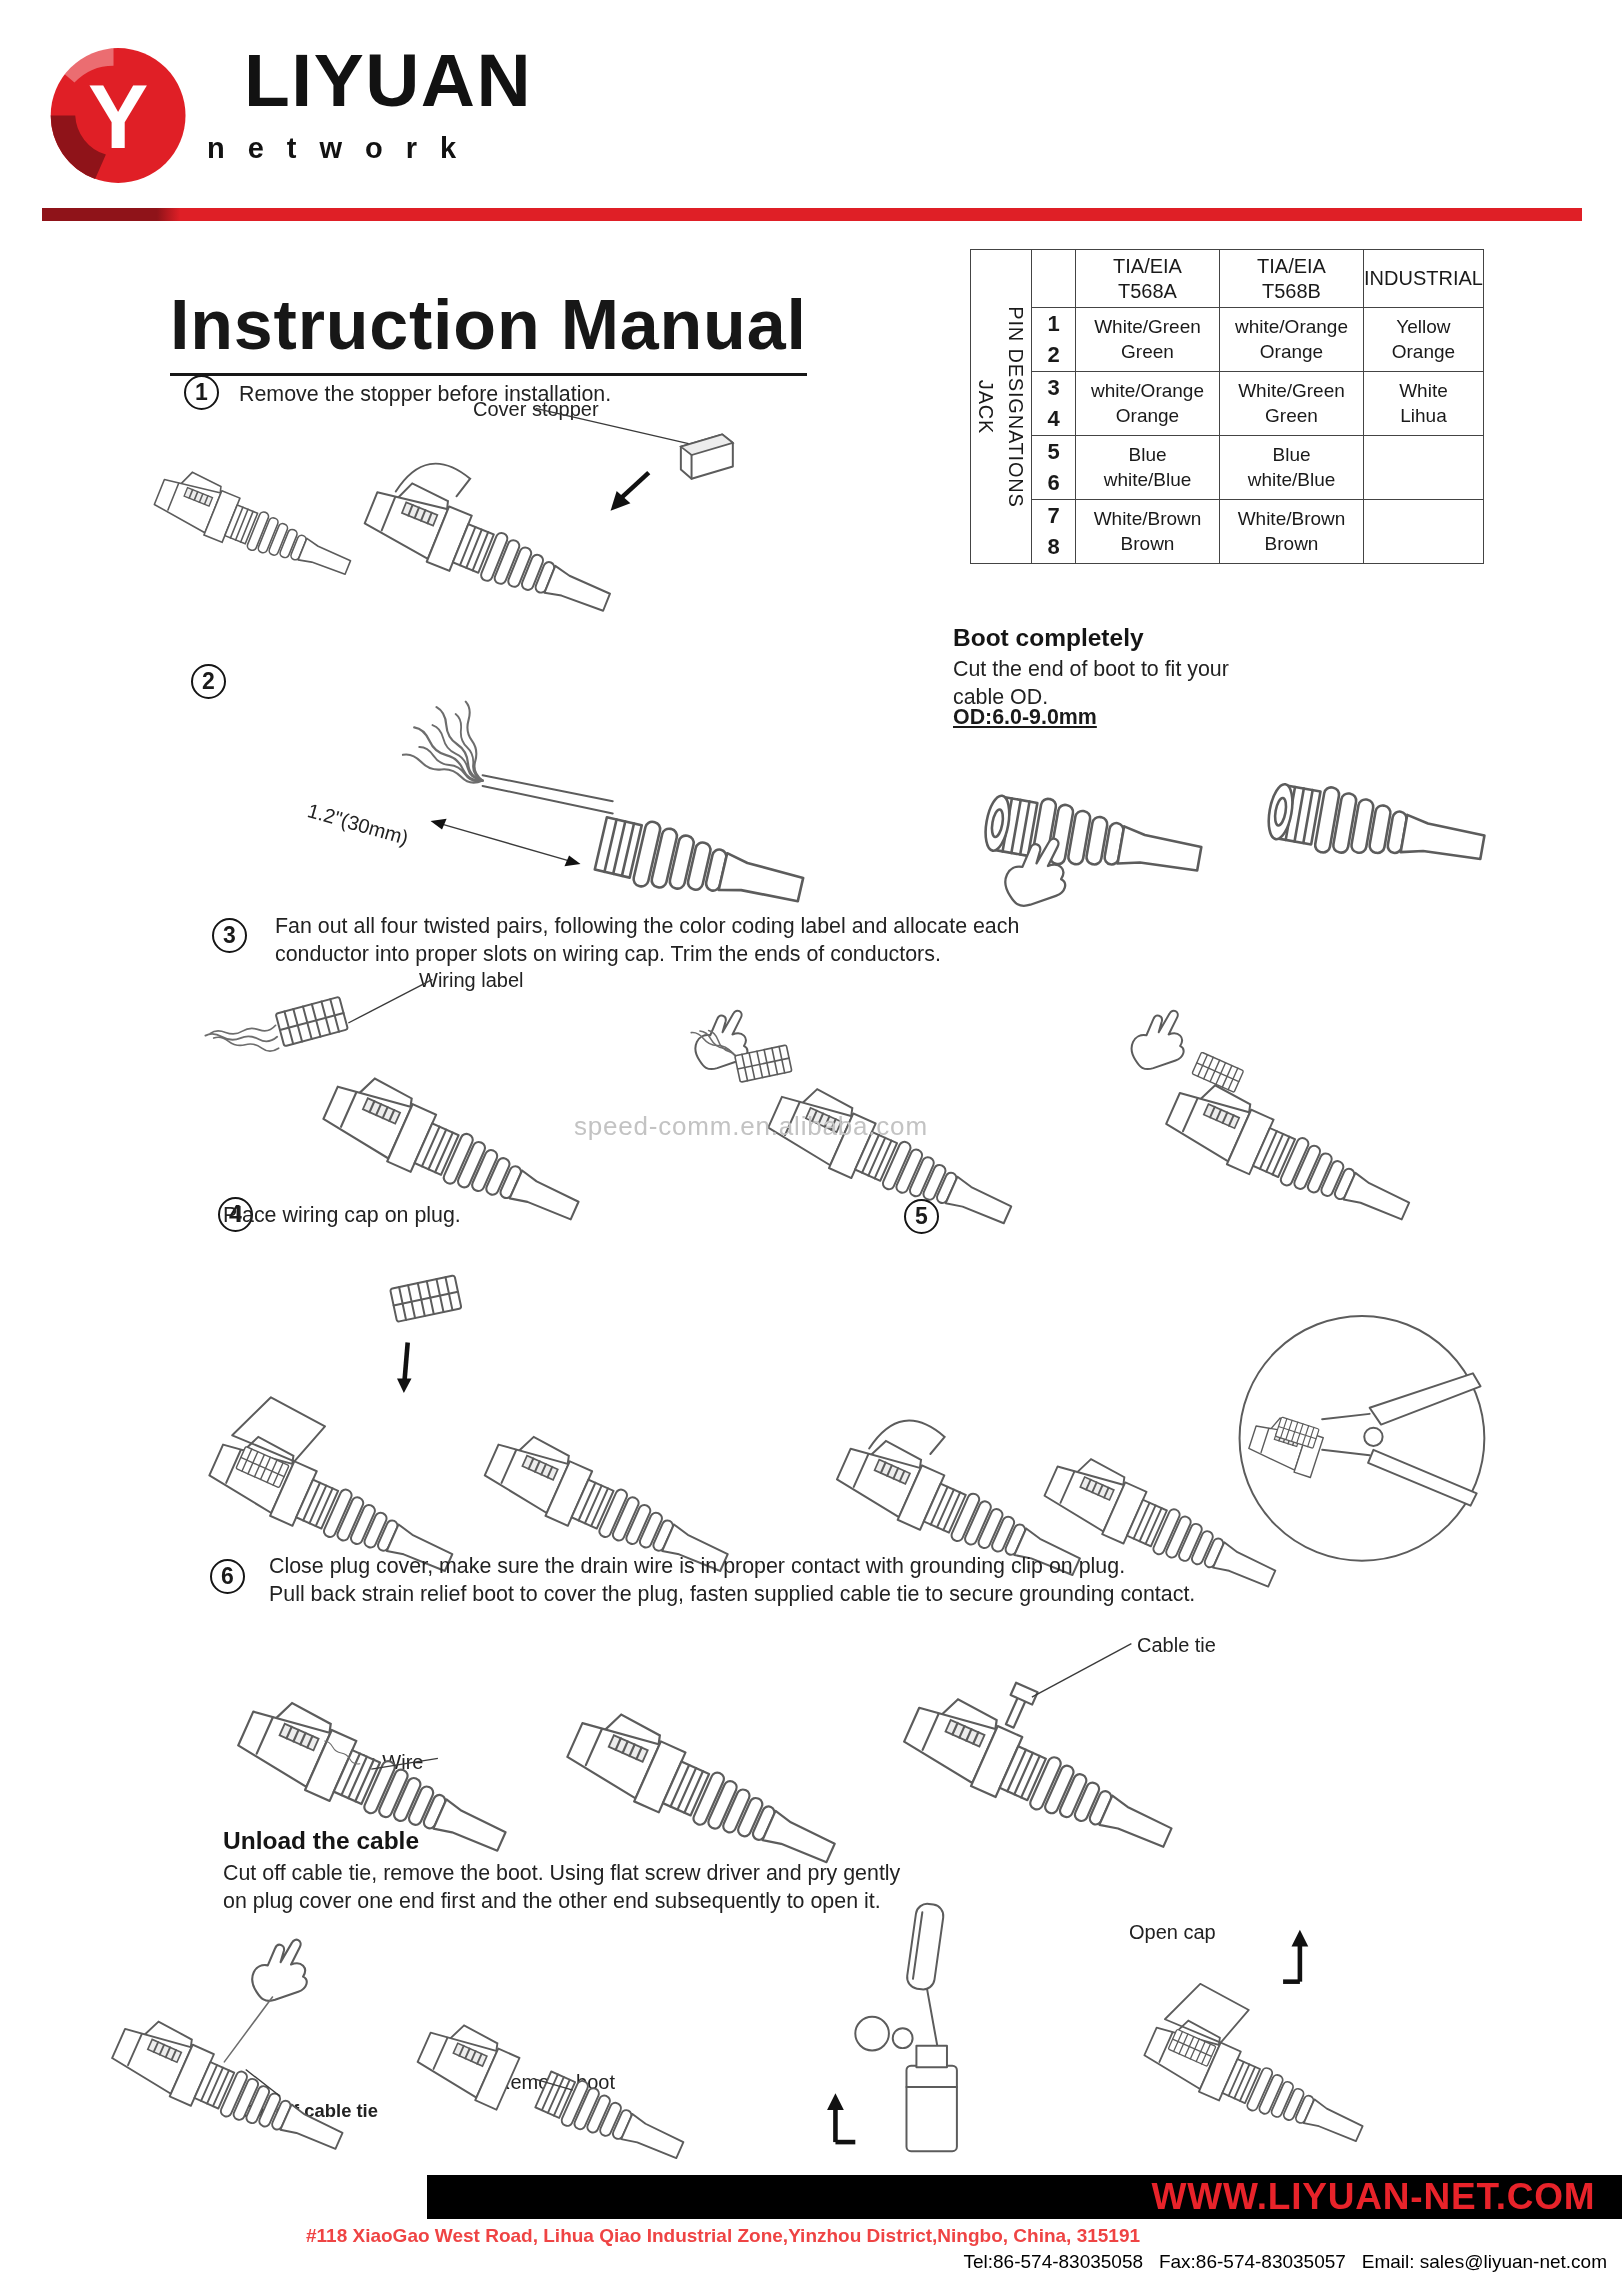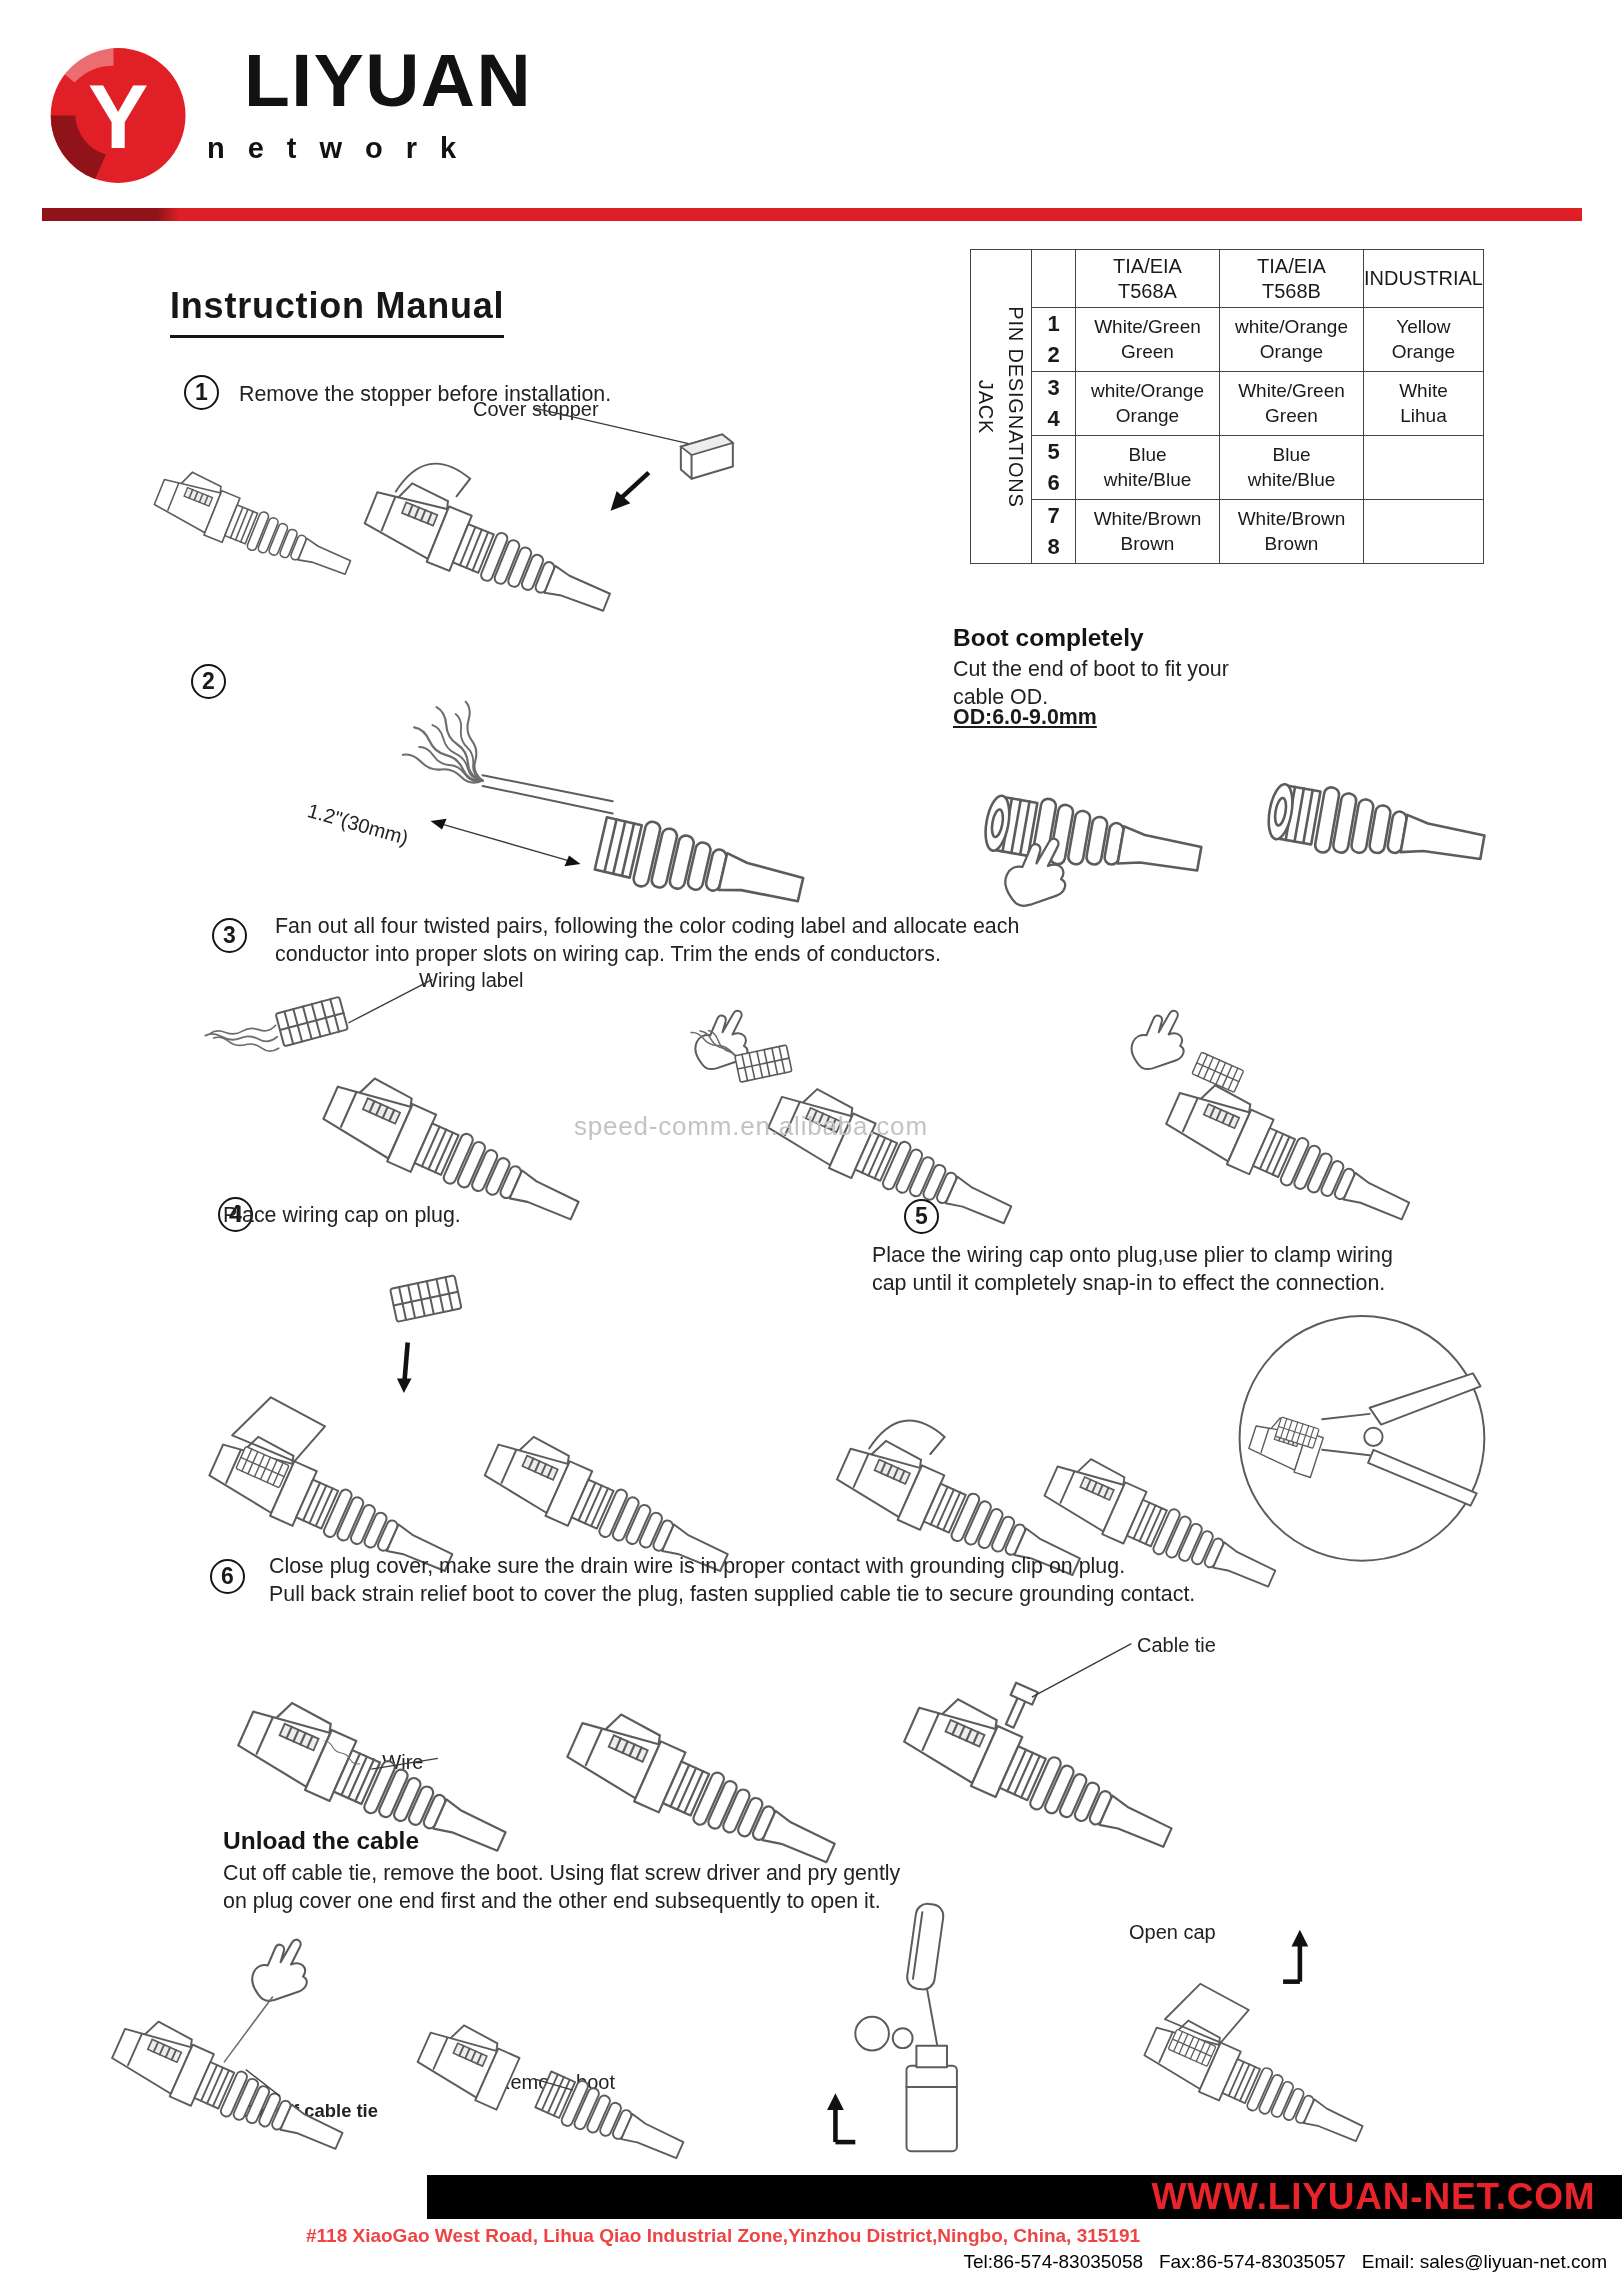--- a/index.html
+++ b/index.html
@@ -8,21 +8,21 @@
   .page { position:relative; width:1623px; height:2295px; background:#fff; overflow:hidden; }
   .abs { position:absolute; }
   .pre { white-space:pre-line; }
   .presp { white-space:pre; }
 
   
   .brand { font-size:75px; font-weight:800; letter-spacing:1.5px; color:#121212; line-height:1;margin-left:44px; }
   .brand-sub { font-size:29px; font-weight:700; letter-spacing:23px; color:#121212; }
   .red-bar { background:linear-gradient(90deg,#8f1319 0px,#8f1319 115px,#df1f26 138px,#df1f26 100%); height:13px; }
 
-  .doc-title { font-size:36px; font-weight:800; color:#171717; border-bottom:3.1px solid #171717; padding-bottom:7.7px; letter-spacing:0.8px; }
+  .doc-title { font-size:70px; font-weight:800; color:#171717; border-bottom:3.1px solid #171717; padding-bottom:7.7px; letter-spacing:0.8px; }
 
   
   .step-badge { width:35px; height:35px; border:2.3px solid #151515; border-radius:50%; background:#fff;
                 display:flex; align-items:center; justify-content:center; font-size:23px; font-weight:700; }
   .step-text { font-size:21.4px; line-height:1.32; color:#222; }
   .fig-label { font-size:20px; color:#222; }
   .small-label { font-size:18.4px; font-weight:700; color:#222; }
   .section-h { font-size:24.5px; font-weight:800; color:#151515; }
   .od { font-size:21.4px; font-weight:700; text-decoration:underline; }
 
@@ -274,22 +274,20 @@
     <path class="arrh" d="M248,166 l-9,-19 h19 z"></path>
     <g transform="translate(20,200) rotate(24)">
       <path class="sh" d="M12,18 L38,-48 L118,-42 L100,16 Z"></path>
       <use href="#d-connector"></use>
       <use href="#d-cap" transform="translate(34,24) scale(0.72)"></use>
     </g>
     <use href="#d-connector" transform="translate(380,200) rotate(24)"></use>
   </svg>
 
   <div class="abs step-badge" style="left:904px; top:1199px;">5</div>
-  <div class="abs step-text pre" style="left:872px; top:1241px;">Place the wiring cap onto plug,use plier to clamp wiring
-cap until it completely snap-in to effect the connection.</div>
   <svg class="fig" style="left:834px; top:1293px;" width="704" height="306" viewBox="0 0 920 400">
     <g transform="translate(30,170) rotate(24)">
       <use href="#d-connector"></use>
       <path class="ln" d="M28,24 Q40,-52 112,-30 L104,-2"></path>
     </g>
     <use href="#d-connector" transform="translate(300,195) rotate(24) scale(0.95)"></use>
     <g>
       <circle class="ln" cx="690" cy="190" r="160" fill="#ffffff"></circle>
       <use href="#d-plug" transform="translate(555,150) rotate(18) scale(0.7)"></use>
       <use href="#d-cap" transform="translate(585,162) rotate(18) scale(0.6)"></use>

